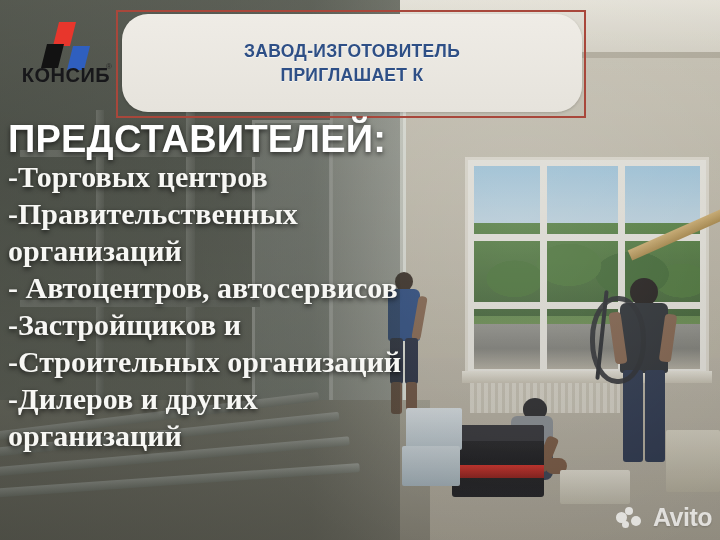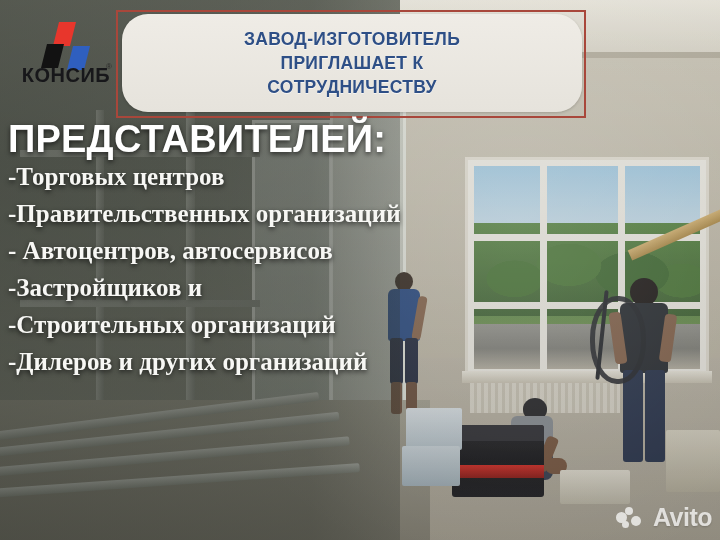--- a/index.html
+++ b/index.html
@@ -204,21 +204,21 @@
     font-family:"Liberation Sans",sans-serif;
     font-weight:bold;font-size:38px;letter-spacing:.2px;
     color:#ffffff;
     text-shadow:0 2px 5px rgba(0,0,0,.65);
     white-space:nowrap;
   }
   .list{
     position:absolute;left:8px;top:158px;width:400px;
     font-family:"Liberation Serif",serif;
     font-weight:bold;
-    font-size:25px;
+    font-size:30px;
     line-height:37px;
     color:#f7f7f4;
     text-shadow:0 2px 5px rgba(0,0,0,.7);
   }
   .list-item{white-space:pre-wrap;}
 
   
   .avito{
     position:absolute;right:8px;bottom:8px;
     display:flex;align-items:center;gap:11px;
@@ -328,21 +328,20 @@
     <span class="dia blue"></span>
     <span class="logo-word">КОНСИБ</span>
     <span class="logo-reg">®</span>
   </div>
 
   <div class="banner-frame"></div>
   <div class="banner">
     <div class="banner-text">
       <div>ЗАВОД-ИЗГОТОВИТЕЛЬ</div>
       <div>ПРИГЛАШАЕТ К</div>
-      <div>СОТРУДНИЧЕСТВУ</div>
     </div>
   </div>
 
   <div class="headline">ПРЕДСТАВИТЕЛЕЙ:</div>
 
   <div class="list" id="list-root">
       <div class="list-item">-Торговых центров</div>
       <div class="list-item">-Правительственных организаций</div>
       <div class="list-item">- Автоцентров, автосервисов</div>
       <div class="list-item">-Застройщиков и</div>

